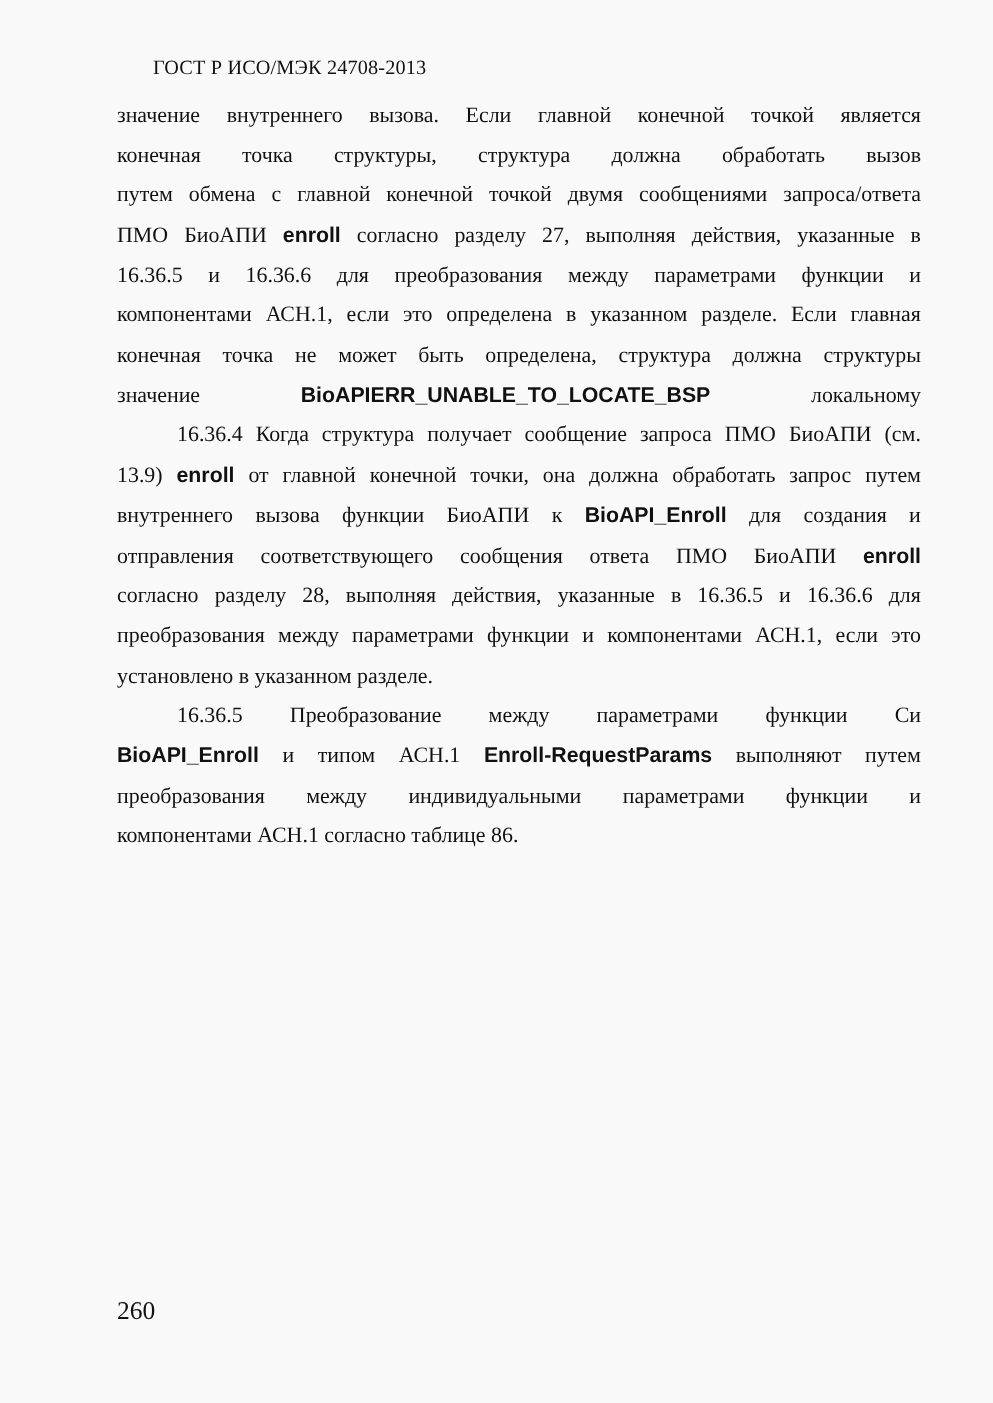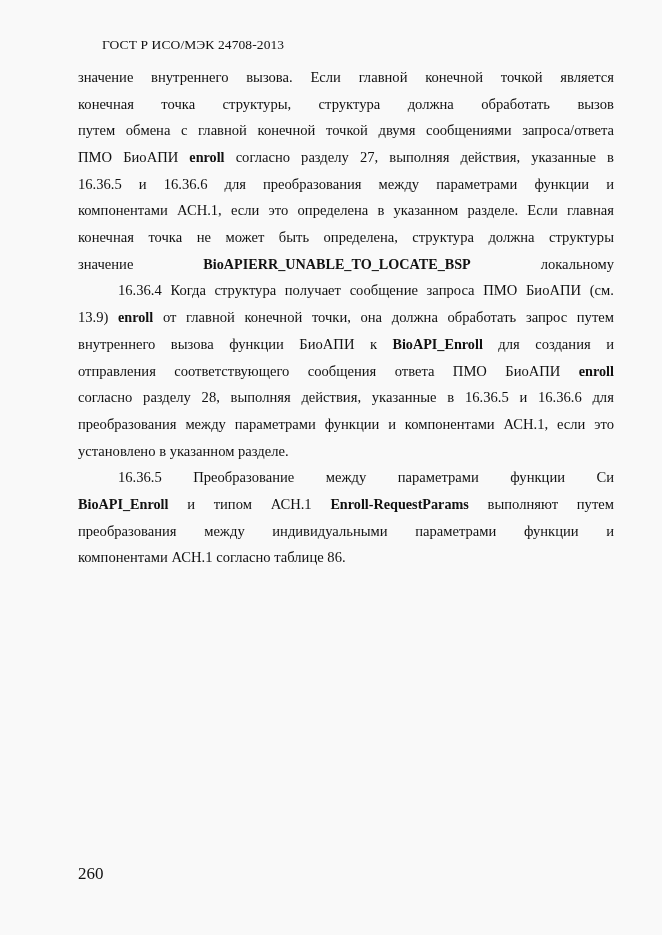--- a/index.html
+++ b/index.html
@@ -48,21 +48,21 @@
       justify-content: space-between;
       white-space: nowrap;
     }
     .justify > span {
       white-space: pre;
     }
     .indent {
       padding-left: 40px;
     }
     .code {
-      font-family: Liberation Serif, serif;
+      font-family: Liberation Sans, sans-serif;
       font-weight: bold;
       font-size: 14.2px;
     }
   </style>
 </head>
 <body>
 
 <div class="header">ГОСТ Р ИСО/МЭК 24708-2013</div>
 
 <div class="body-text">

